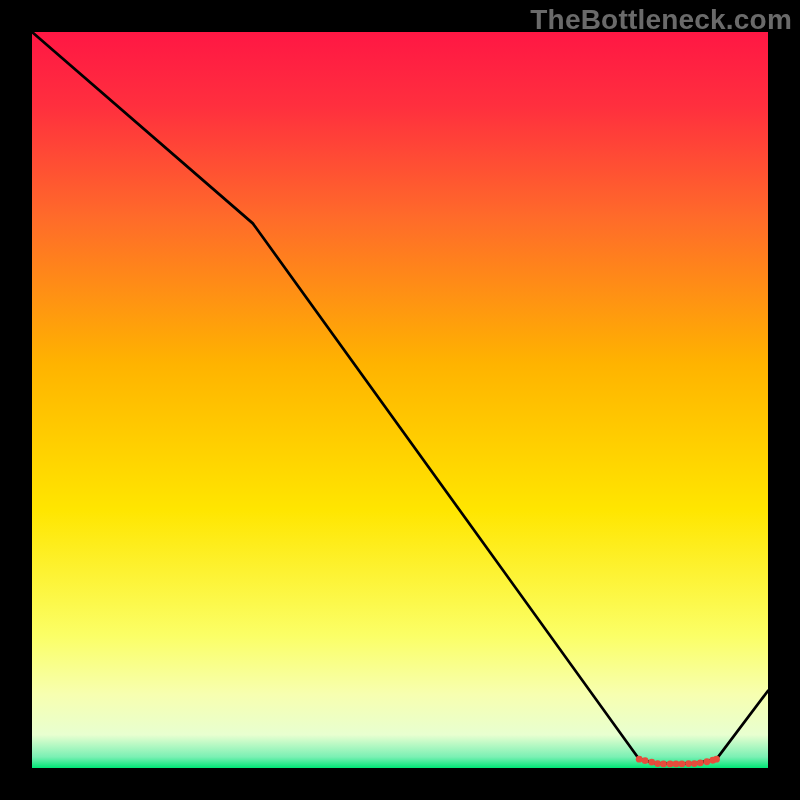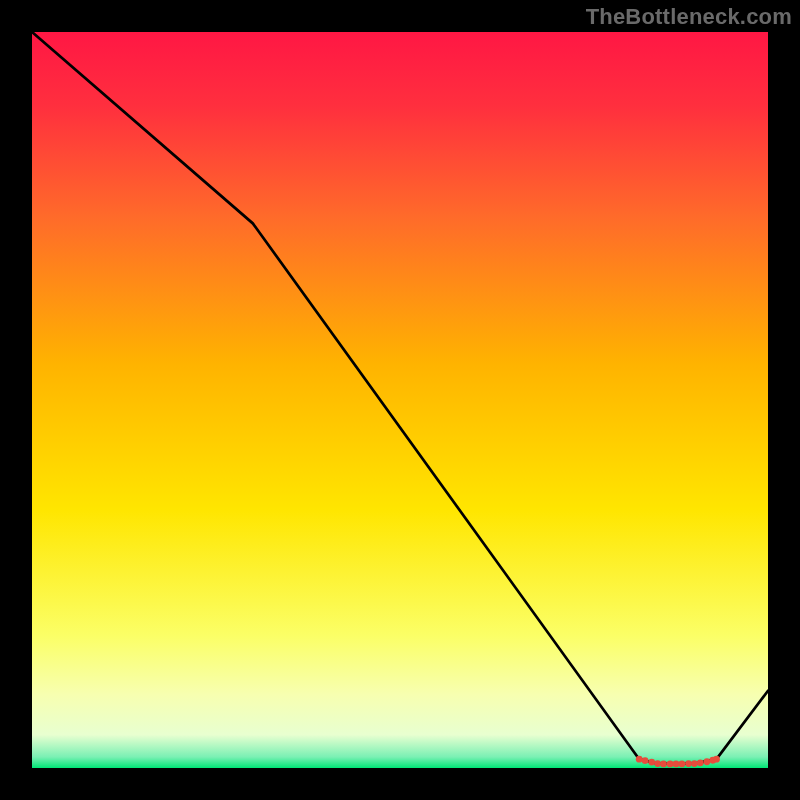--- a/index.html
+++ b/index.html
@@ -14,21 +14,21 @@
   .frame {
     position: relative;
     width: 800px;
     height: 800px;
     background: #000;
   }
   .watermark {
     position: absolute;
     top: 4px;
     right: 8px;
-    font-size: 22px;
+    font-size: 28px;
     font-weight: 600;
     color: #6a6a6a;
     letter-spacing: 0.2px;
     z-index: 10;
   }
   .plot {
     position: absolute;
     left: 32px;
     top: 32px;
     width: 736px;

